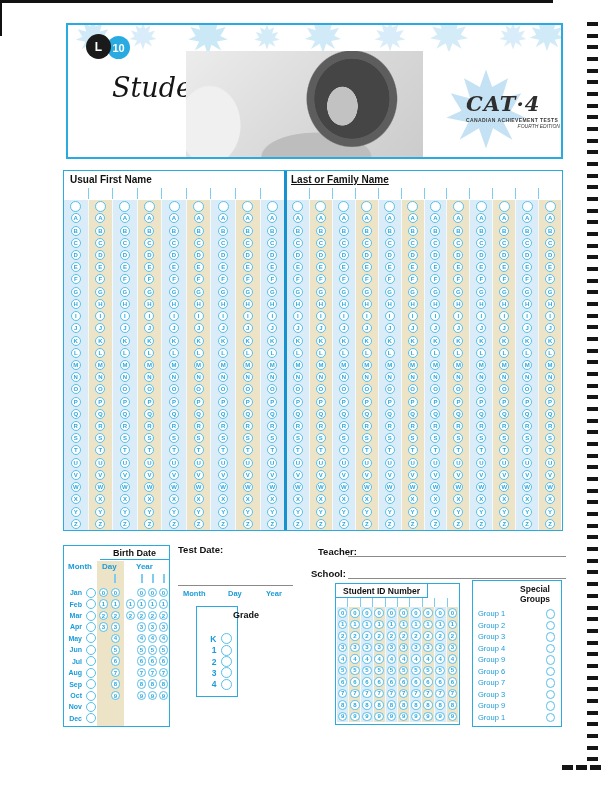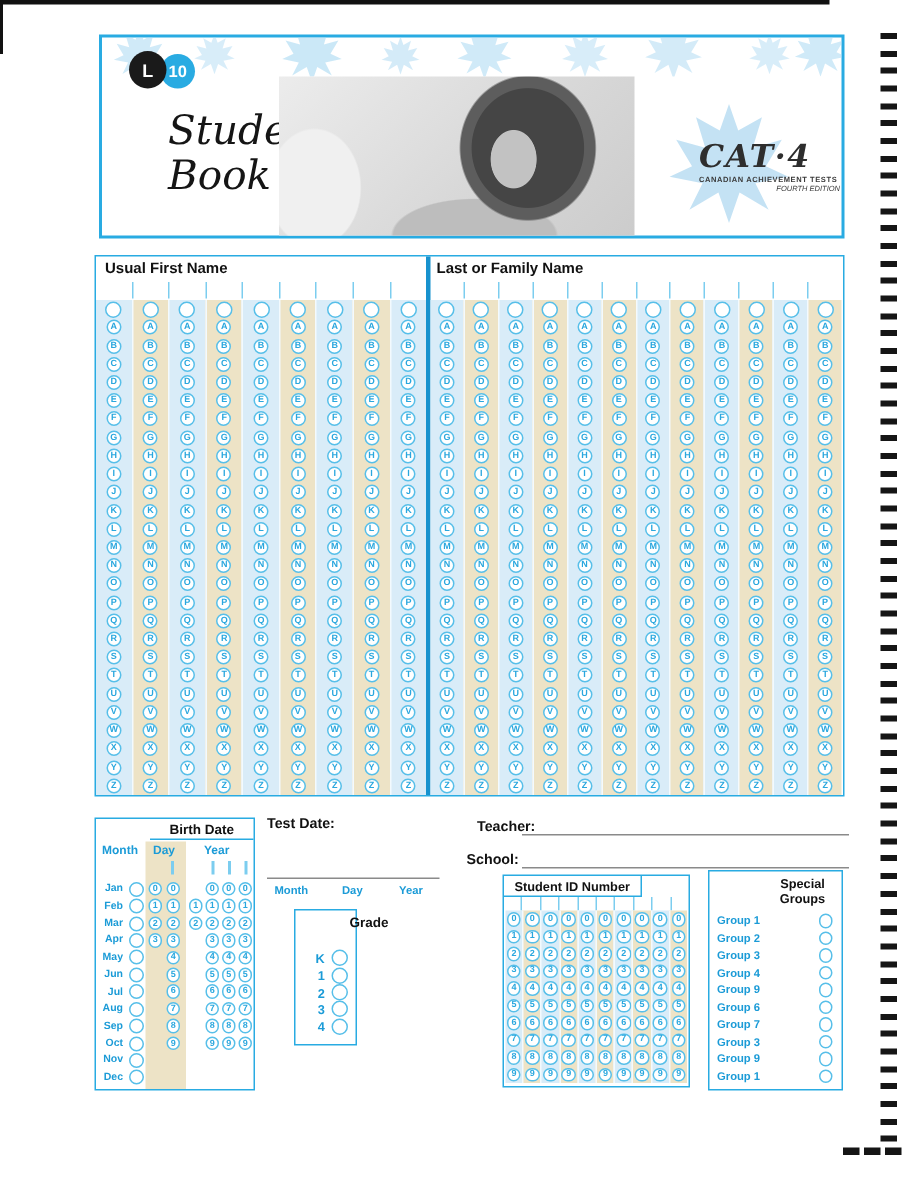--- a/index.html
+++ b/index.html
@@ -45,21 +45,21 @@
          color:#2AA7DE; font-size:6px; font-weight:bold; line-height:8px; text-align:center;
          display:flex; align-items:center; justify-content:center; flex:none; }
   .bub-blank { width:11px; height:11px; }
   .bub-lg { width:11px; height:11px; }
   .bub-sm { width:9.5px; height:9.5px; }
 
   
   .name-grid-box { position:absolute; left:63px; top:170px; width:500px; height:361px;
                    border:1.5px solid #29ABE2; background:#fff; }
   .ng-label { position:absolute; top:3px; font-size:10px; font-weight:bold; color:#111; }
-  .ng-label.first { left:6px; } .ng-label.last { left:227px; }
+  .ng-label.first { left:6px; } .ng-label.last { left:227px;text-decoration:underline; }
   .ng-ticks { position:absolute; top:17px; height:11px; display:flex; }
   .ng-ticks .tick-cell { flex:1; border-left:1px solid #7CCDEF; }
   .ng-ticks .tick-cell:first-child { border-left:none; }
   .ng-divider { position:absolute; left:220px; top:0; width:3px; height:100%; background:#1792CE; }
   .ng-section { position:absolute; top:29px; bottom:0; display:flex; }
   .ng-col { flex:1; display:flex; flex-direction:column; }
   .ng-col:nth-child(odd) { background:#D9ECF8; }
   .ng-col:nth-child(even) { background:#EDE3C6; }
   .ng-col + .ng-col { border-left:1.5px solid #F3FAFE; }
   .ng-cell { flex:1; display:flex; align-items:center; justify-content:center; }
@@ -116,21 +116,21 @@
   .id-col:nth-child(odd) { background:#D9ECF8; }
   .id-col:nth-child(even) { background:#EDE3C6; }
   .id-col + .id-col { border-left:1px solid #F3FAFE; }
   .id-cell { flex:1; display:flex; align-items:center; justify-content:center; }
 
   
   .sg-title { font-size:8.5px; line-height:1.15; padding-top:4px; }
   .sg-rows { position:absolute; left:5px; right:6px; top:27px; bottom:3px; display:flex;
              flex-direction:column; }
   .sg-row { flex:1; display:flex; align-items:center; }
-  .sg-lab { flex:1; font-size:7.5px; font-weight:bold; color:#1B9BD7; }
+  .sg-lab { flex:1; font-size:7.5px; font-weight:normal; color:#1B9BD7; }
 </style>
 </head>
 <body>
 
 <div class="page">
 
   <div class="reg-top"></div>
   <div class="reg-left"></div>
   <div id="timing-marks"></div>
 
@@ -161,21 +161,20 @@
           <path d="M50 5 L57 25 L75 15 L68 38 L90 32 L78 52 L95 60 L70 65 L80 85 L58 72 L50 95 L42 72 L20 85 L30 65 L5 60 L22 52 L10 32 L32 38 L25 15 L43 25 Z" fill="#A9D8F2" opacity="0.45"></path>
         </svg>
         <svg viewBox="0 0 100 100" width="38" height="38" style="left: 460px; top: -10px;">
           <path d="M50 5 L57 25 L75 15 L68 38 L90 32 L78 52 L95 60 L70 65 L80 85 L58 72 L50 95 L42 72 L20 85 L30 65 L5 60 L22 52 L10 32 L32 38 L25 15 L43 25 Z" fill="#A9D8F2" opacity="0.55"></path>
         </svg>
       </div>
     <div class="badge-l">L</div>
     <div class="badge-num">10</div>
     <div class="book-title">
       <div>Student</div>
-      <div>Book</div>
     </div>
     <div class="photo"></div>
     <div class="logo-area">
       <svg class="logo-leaf" width="112" height="88" viewBox="0 0 100 100">
         <path d="M50 5 L57 25 L75 15 L68 38 L90 32 L78 52 L95 60 L70 65 L80 85 L58 72 L50 95 L42 72 L20 85 L30 65 L5 60 L22 52 L10 32 L32 38 L25 15 L43 25 Z" fill="#BEDFF3" opacity="0.9"></path>
       </svg>
       <div class="logo-text">
         <div class="logo-name">CAT·4</div>
         <div class="logo-sub1">CANADIAN ACHIEVEMENT TESTS</div>
         <div class="logo-sub2">FOURTH EDITION</div>

